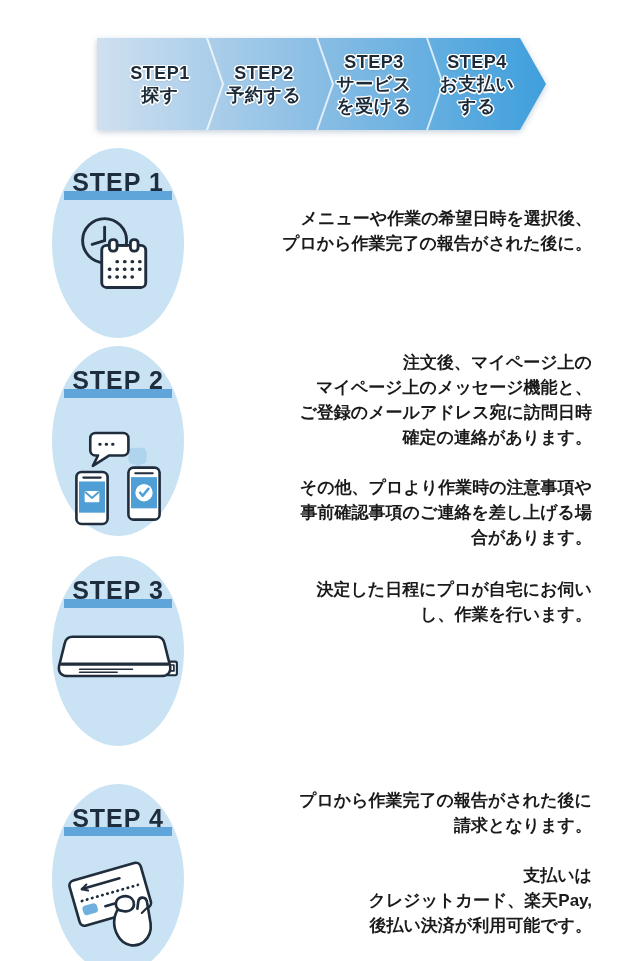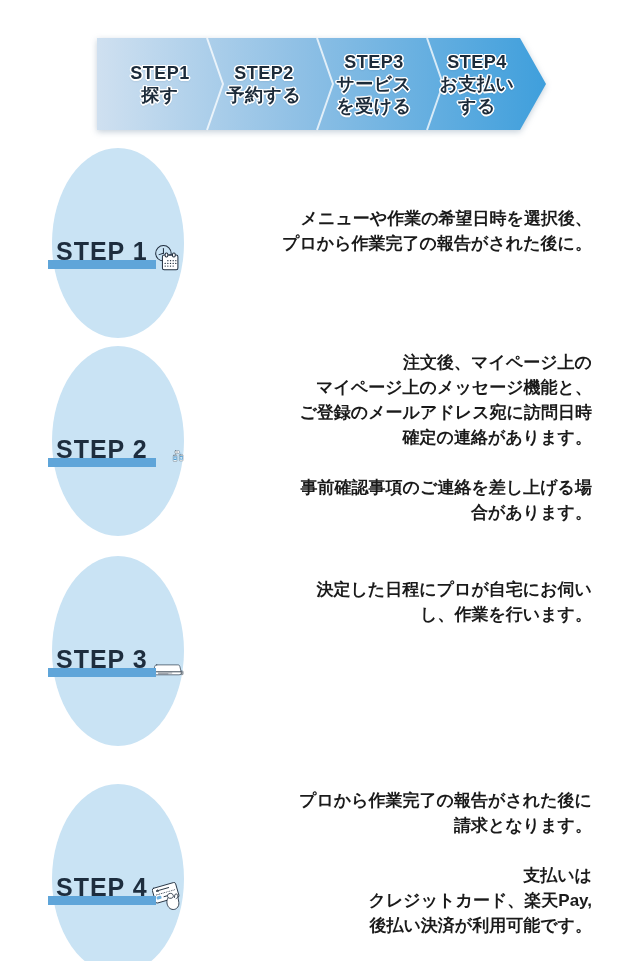--- a/index.html
+++ b/index.html
@@ -19,21 +19,21 @@
                 0 2px 2px rgba(40,70,100,.25);
   }
   .bseg1{left:96px;width:112px;padding-left:8px;}
   .bseg2{left:209px;width:110px;}
   .bseg3{left:319px;width:110px;}
   .bseg4{left:429px;width:96px;}
   
   .circle{
     position:absolute;left:52px;width:132px;height:190px;border-radius:50%;
     background:var(--circle-fill,#c9e3f4);
-    display:flex;flex-direction:row;align-items:center;padding-top:20px;box-sizing:border-box;
+    display:flex;flex-direction:column;align-items:center;padding-top:20px;box-sizing:border-box;
   }
   .c1{top:148px;} .c2{top:346px;gap:20px;} .c3{top:556px;} .c4{top:784px;}
   .heading-wrap{position:relative;display:inline-block;padding:0 4px 3px 4px;}
   .heading-underline{
     position:absolute;left:-4px;right:-4px;bottom:0;height:9px;
     background:var(--heading-underline,#5fa5d9);z-index:0;
   }
   .heading{
     position:relative;z-index:1;font-weight:700;font-size:25px;letter-spacing:1px;
     color:var(--heading-text,#1d2d3e);white-space:nowrap;
@@ -140,20 +140,21 @@
       </svg>
     </div>
     <div class="desc d2">
       <div class="para">
         <div>注文後、マイページ上の</div>
         <div>マイページ上のメッセージ機能と、</div>
         <div>ご登録のメールアドレス宛に訪問日時</div>
         <div>確定の連絡があります。</div>
       </div>
       <div class="para">
+        <div>その他、プロより作業時の注意事項や</div>
         <div>事前確認事項のご連絡を差し上げる場</div>
         <div>合があります。</div>
       </div>
     </div>
   </section>
 
   <section>
     <div class="circle c3">
       <span class="heading-wrap">
         <span class="heading-underline"></span>

